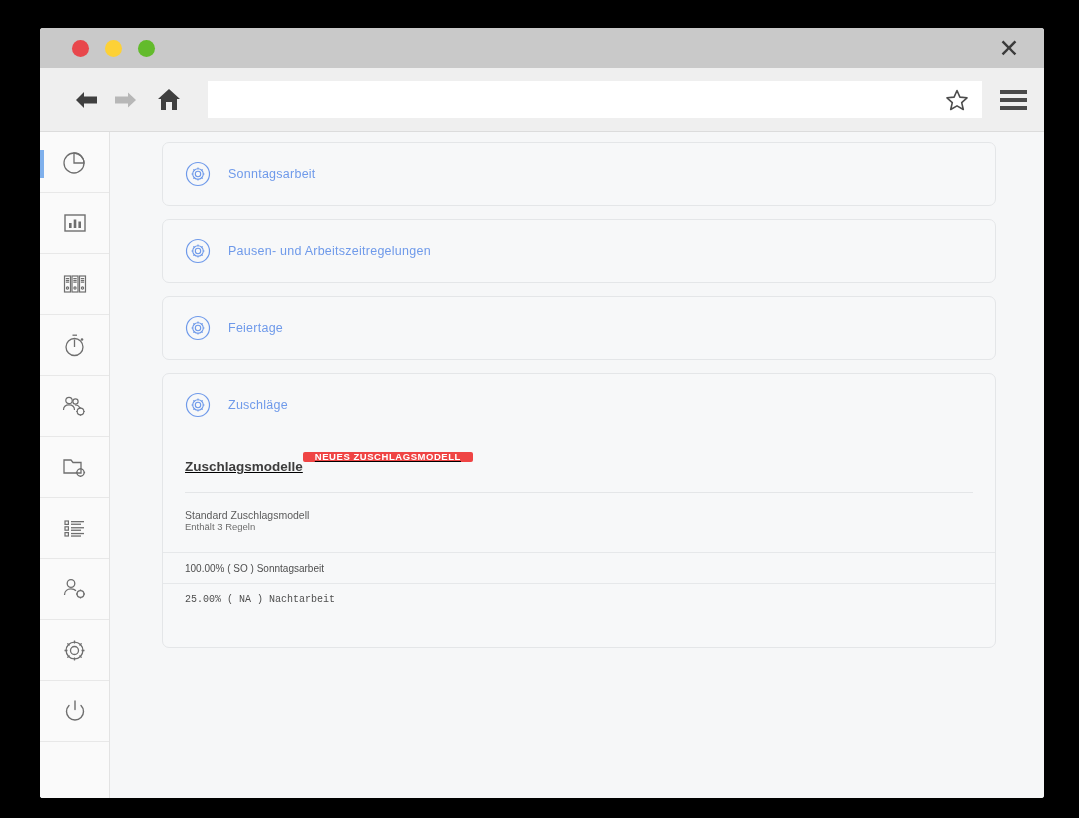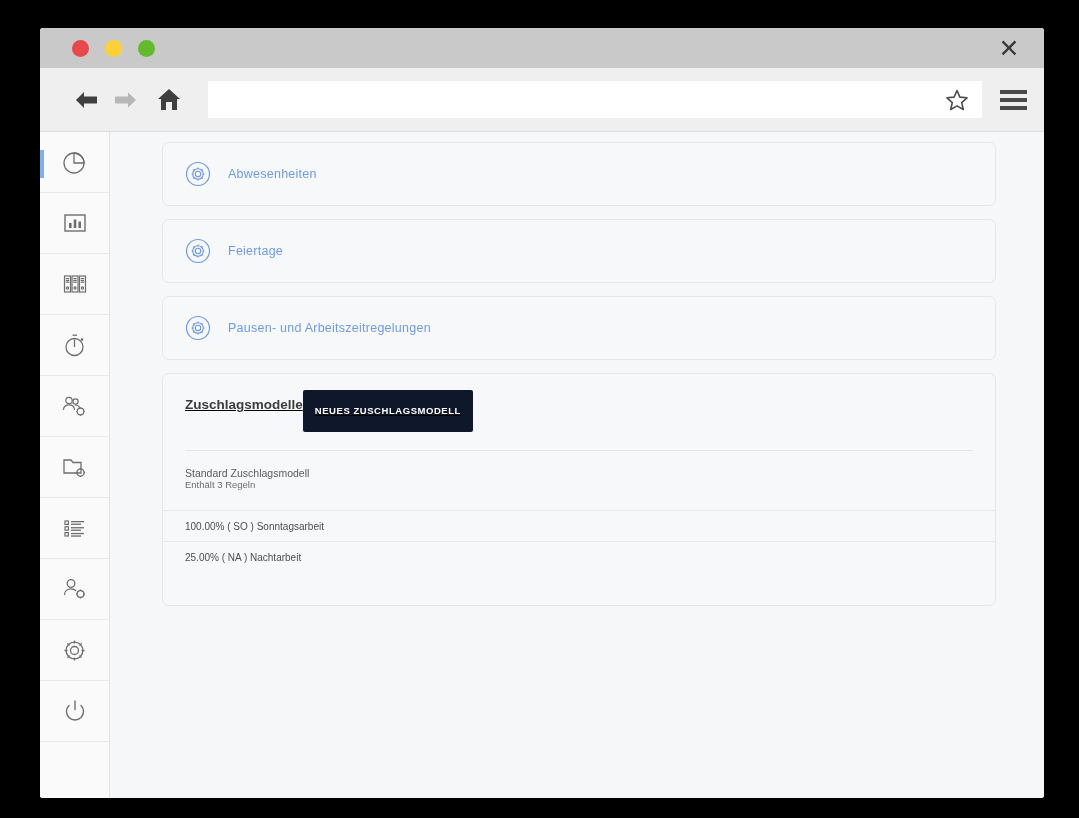--- a/index.html
+++ b/index.html
@@ -179,28 +179,28 @@
     padding: 0 22px;
     text-decoration: underline;
   }
   .section-heading {
     font-size: 13.5px;
     font-weight: bold;
     color: #3c3c3c;
     padding-top: 7px;
   }
   .btn-primary {
-    background: #0f172a;
+    background: #ef4444;
     color: #ffffff;
     border: none;
     border-radius: 2px;
     font-size: 9.5px;
     font-weight: bold;
     letter-spacing: 0.55px;
-    padding: 16px 12px;
+    padding: 0 12px;
     cursor: pointer;
     font-family: "Liberation Sans", sans-serif;
     white-space: nowrap;
     line-height: 1;
   }
   .divider {
     height: 1px;
     background: #e4e6e8;
     margin: 18px 22px 0 22px;
   }
@@ -226,21 +226,21 @@
     color: #6d6d6d;
   }
   .rules-section { padding-top: 52px; }
   .rules-list { margin-top: 20px; }
   .rule-row {
     border-top: 1px solid #e6e8ea;
     padding: 10px 22px 9px 22px;
     font-size: 10px;
     color: #4e4e4e;
   }
-  .rule-row:last-child { padding-bottom: 14px; }
+  .rule-row:last-child { padding-bottom: 14px; font-family: Liberation Mono, monospace; }
   .card-zuschlage { padding-bottom: 28px; }
 </style>
 </head>
 <body>
 
 <div id="browser-window">
 
   <div id="title-bar">
     <div class="traffic-lights">
       <span class="dot red"></span>
@@ -428,57 +428,70 @@
           <span class="gear-circle">
             <svg width="26" height="26" viewBox="0 0 26 26">
               <circle cx="13" cy="13" r="11.5" fill="none" stroke="#6f9aea" stroke-width="1.2"></circle>
               <g fill="none" stroke="#6f9aea" stroke-width="1.1">
                 <circle cx="13" cy="13" r="2.7"></circle>
                 <path d="M13 6.5v1.7M13 17.8v1.7M6.5 13h1.7M17.8 13h1.7M8.4 8.4l1.2 1.2M16.4 16.4l1.2 1.2M17.6 8.4l-1.2 1.2M9.6 16.4l-1.2 1.2"></path>
                 <circle cx="13" cy="13" r="5.3"></circle>
               </g>
             </svg>
           </span>
-          <span class="card-title">Abwesenheiten</span>
+          <span class="card-title">Sonntagsarbeit</span>
+        </div>
+      </section>
+
+      <section class="card card-simple">
+        <div class="card-header">
+          <span class="gear-circle">
+            <svg width="26" height="26" viewBox="0 0 26 26">
+              <circle cx="13" cy="13" r="11.5" fill="none" stroke="#6f9aea" stroke-width="1.2"></circle>
+              <g fill="none" stroke="#6f9aea" stroke-width="1.1">
+                <circle cx="13" cy="13" r="2.7"></circle>
+                <path d="M13 6.5v1.7M13 17.8v1.7M6.5 13h1.7M17.8 13h1.7M8.4 8.4l1.2 1.2M16.4 16.4l1.2 1.2M17.6 8.4l-1.2 1.2M9.6 16.4l-1.2 1.2"></path>
+                <circle cx="13" cy="13" r="5.3"></circle>
+              </g>
+            </svg>
+          </span>
+          <span class="card-title">Pausen- und Arbeitszeitregelungen</span>
         </div>
       </section>
 
       <section class="card card-simple">
         <div class="card-header">
           <span class="gear-circle">
             <svg width="26" height="26" viewBox="0 0 26 26">
               <circle cx="13" cy="13" r="11.5" fill="none" stroke="#6f9aea" stroke-width="1.2"></circle>
               <g fill="none" stroke="#6f9aea" stroke-width="1.1">
                 <circle cx="13" cy="13" r="2.7"></circle>
                 <path d="M13 6.5v1.7M13 17.8v1.7M6.5 13h1.7M17.8 13h1.7M8.4 8.4l1.2 1.2M16.4 16.4l1.2 1.2M17.6 8.4l-1.2 1.2M9.6 16.4l-1.2 1.2"></path>
                 <circle cx="13" cy="13" r="5.3"></circle>
               </g>
             </svg>
           </span>
           <span class="card-title">Feiertage</span>
         </div>
       </section>
 
-      <section class="card card-simple">
+      <section class="card card-zuschlage">
         <div class="card-header">
           <span class="gear-circle">
             <svg width="26" height="26" viewBox="0 0 26 26">
               <circle cx="13" cy="13" r="11.5" fill="none" stroke="#6f9aea" stroke-width="1.2"></circle>
               <g fill="none" stroke="#6f9aea" stroke-width="1.1">
                 <circle cx="13" cy="13" r="2.7"></circle>
                 <path d="M13 6.5v1.7M13 17.8v1.7M6.5 13h1.7M17.8 13h1.7M8.4 8.4l1.2 1.2M16.4 16.4l1.2 1.2M17.6 8.4l-1.2 1.2M9.6 16.4l-1.2 1.2"></path>
                 <circle cx="13" cy="13" r="5.3"></circle>
               </g>
             </svg>
           </span>
-          <span class="card-title">Pausen- und Arbeitszeitregelungen</span>
-        </div>
-      </section>
-
-      <section class="card card-zuschlage">
+          <span class="card-title">Zuschläge</span>
+        </div>
 
         <div class="section-row" style="margin-top:16px;">
           <span class="section-heading">Zuschlagsmodelle</span>
           <button class="btn-primary">NEUES ZUSCHLAGSMODELL</button>
         </div>
 
         <div class="divider"></div>
 
         <div class="model-row">
           <span class="model-name">Standard Zuschlagsmodell</span>

